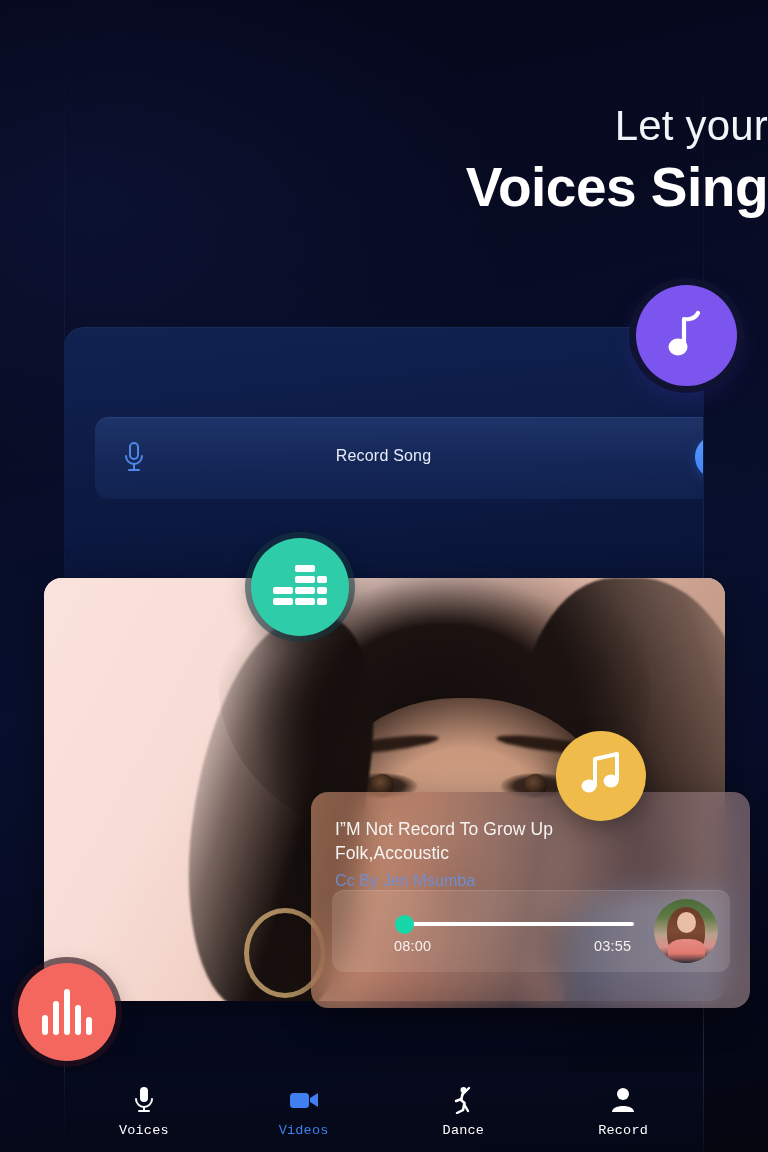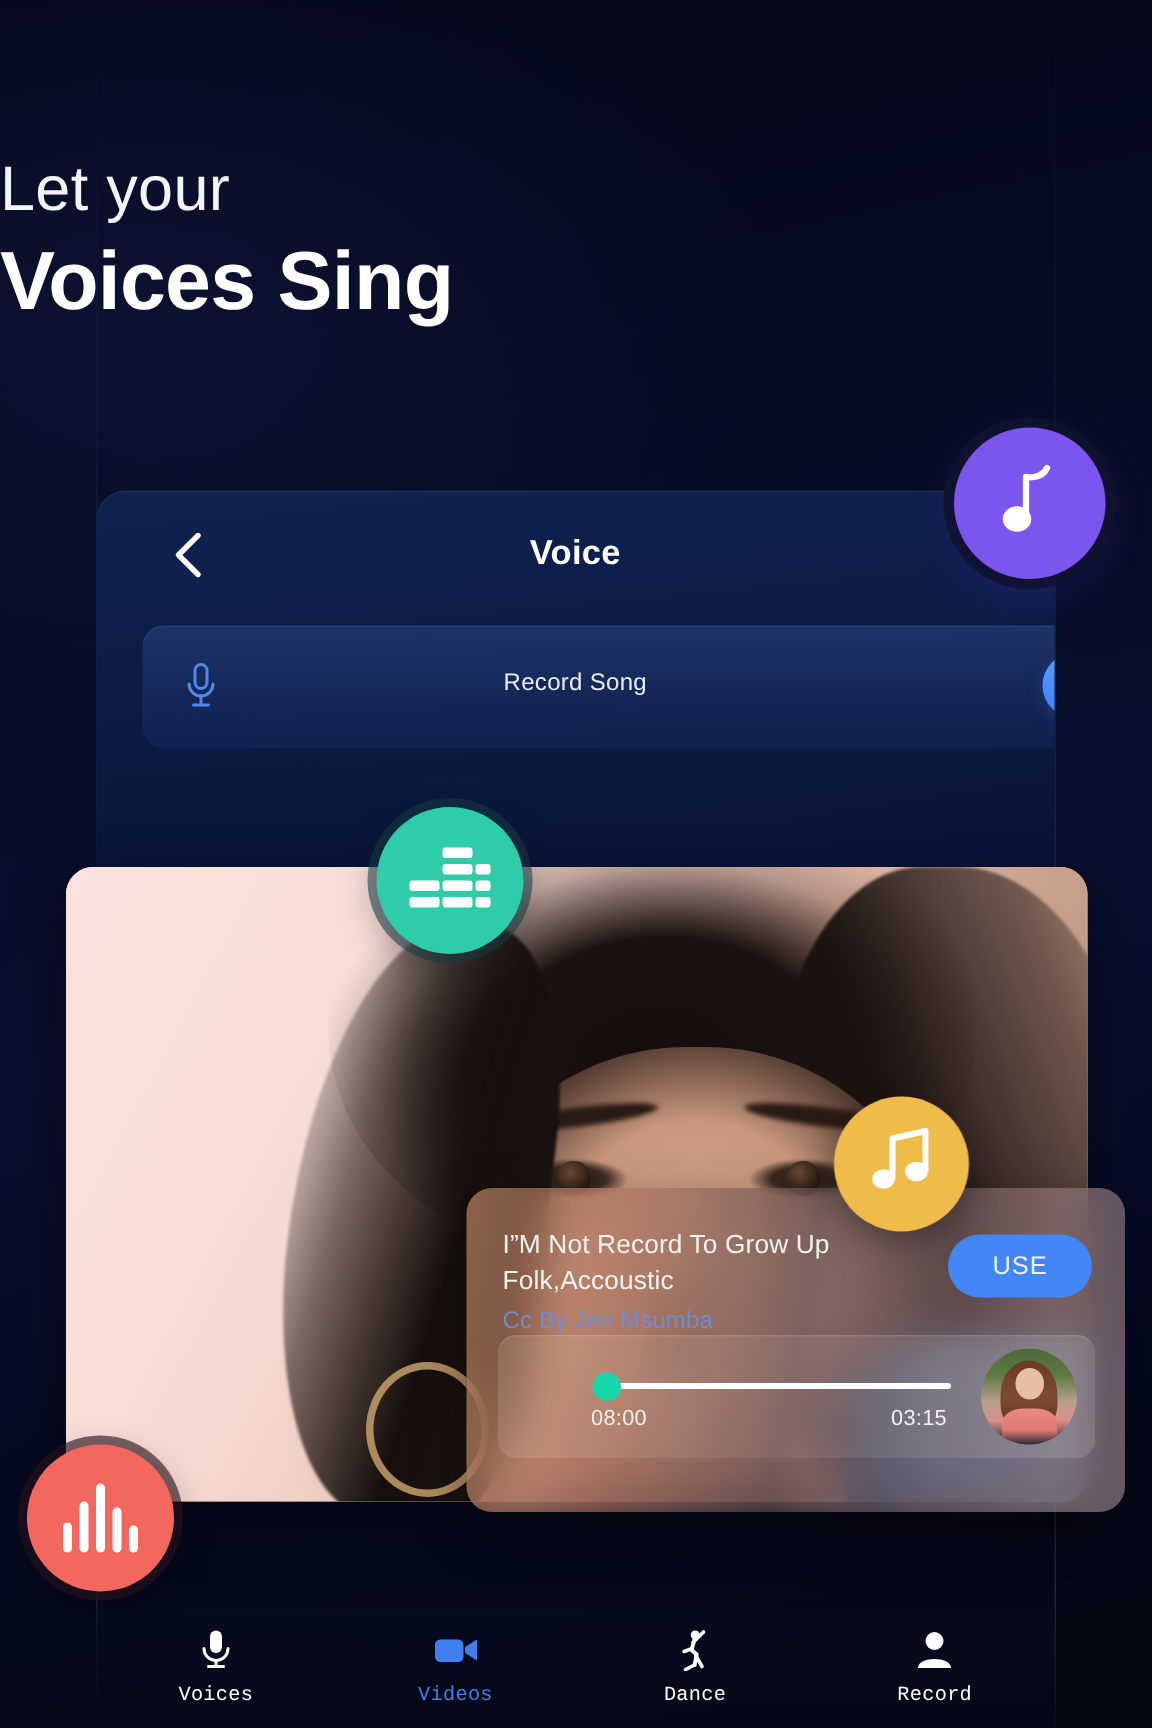--- a/index.html
+++ b/index.html
@@ -36,21 +36,21 @@
   }
   .frame-edge.left  { left: 64px; }
   .frame-edge.right { left: 703px; }
 
   
   .headline {
     position: absolute;
     left: 0;
     top: 104px;
     width: 768px;
-    text-align: left;
+    text-align: right;
     color: #ffffff;
     user-select: none;
   }
   .headline .line1 {
     font-size: 42px;
     font-weight: 400;
     letter-spacing: 0.2px;
     line-height: 1.06;
     color: #f3f4fa;
   }
@@ -452,30 +452,20 @@
 
   <div class="frame-edge left"></div>
   <div class="frame-edge right"></div>
 
   <div class="headline">
     <div class="line1">Let your</div>
     <div class="line2">Voices Sing</div>
   </div>
 
   <div class="voice-panel">
-    <div class="voice-head">
-      <div class="back-chevron">
-        <span>
-          <svg width="26" height="34" viewBox="0 0 26 34">
-            <path d="M20 4 L7 17 L20 30" stroke="#ffffff" stroke-width="3.6" fill="none" stroke-linecap="round" stroke-linejoin="round"></path>
-          </svg>
-        </span>
-      </div>
-      <div class="voice-title">Voice</div>
-    </div>
 
     <div class="record-row">
       <div class="mic-icon-wrap">
         <svg width="26" height="36" viewBox="0 0 26 36">
           <rect x="9" y="3" width="8" height="16" rx="4" stroke="#4f88e8" stroke-width="2" fill="none"></rect>
           <path d="M5 16 a8 8 0 0 0 16 0" stroke="#4f88e8" stroke-width="2" fill="none" stroke-linecap="round"></path>
           <line x1="13" y1="24" x2="13" y2="30" stroke="#4f88e8" stroke-width="2" stroke-linecap="round"></line>
           <line x1="8" y1="30" x2="18" y2="30" stroke="#4f88e8" stroke-width="2" stroke-linecap="round"></line>
         </svg>
       </div>
@@ -505,27 +495,26 @@
       <div class="nose"></div>
       <div class="hair-left"></div>
       <div class="earring"></div>
       <div class="denim"></div>
     </div>
   </div>
 
   <div class="song-card">
     <div class="song-title">I”M Not Record To Grow Up Folk,Accoustic</div>
     <div class="song-artist">Cc By Jen Msumba</div>
-    <div class="use-button">USE</div>
 
     <div class="player-strip">
       <div class="track"></div>
       <div class="thumb"></div>
       <div class="time start">08:00</div>
-      <div class="time end">03:15</div>
+      <div class="time end">03:55</div>
       <div class="avatar">
         <div class="av-hair"></div>
         <div class="av-face"></div>
         <div class="av-body"></div>
       </div>
     </div>
   </div>
 
   <div class="badge badge-purple">
     <span>

